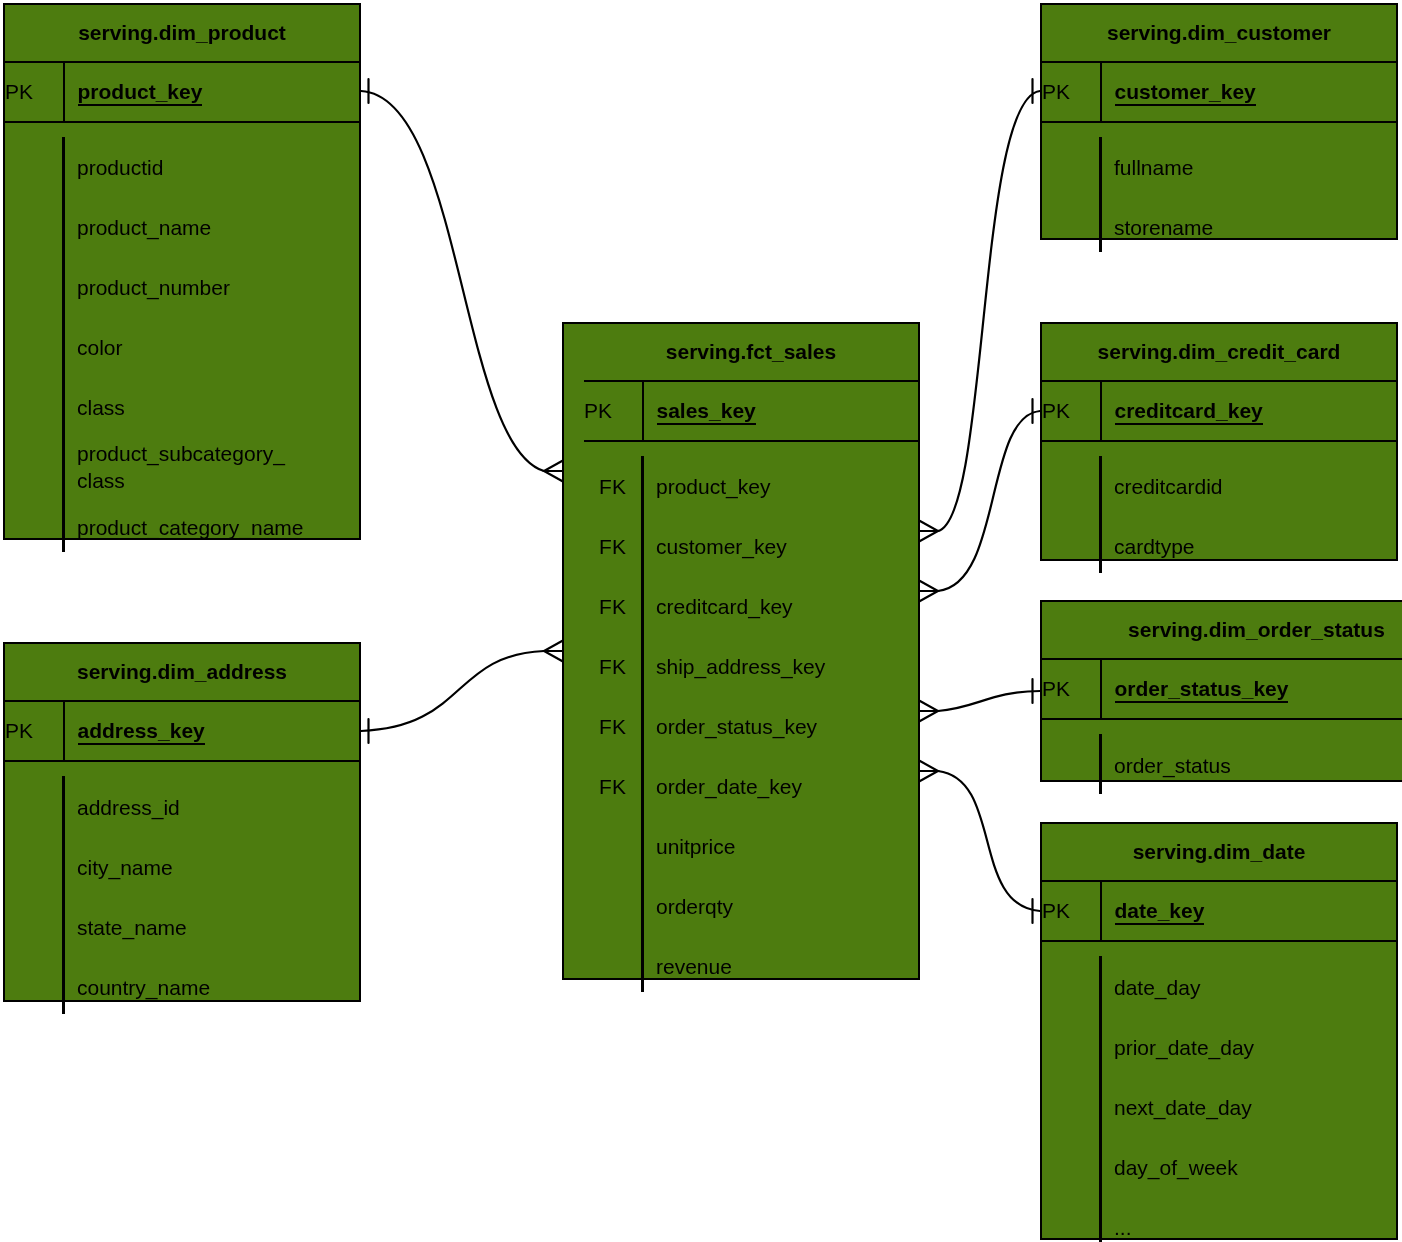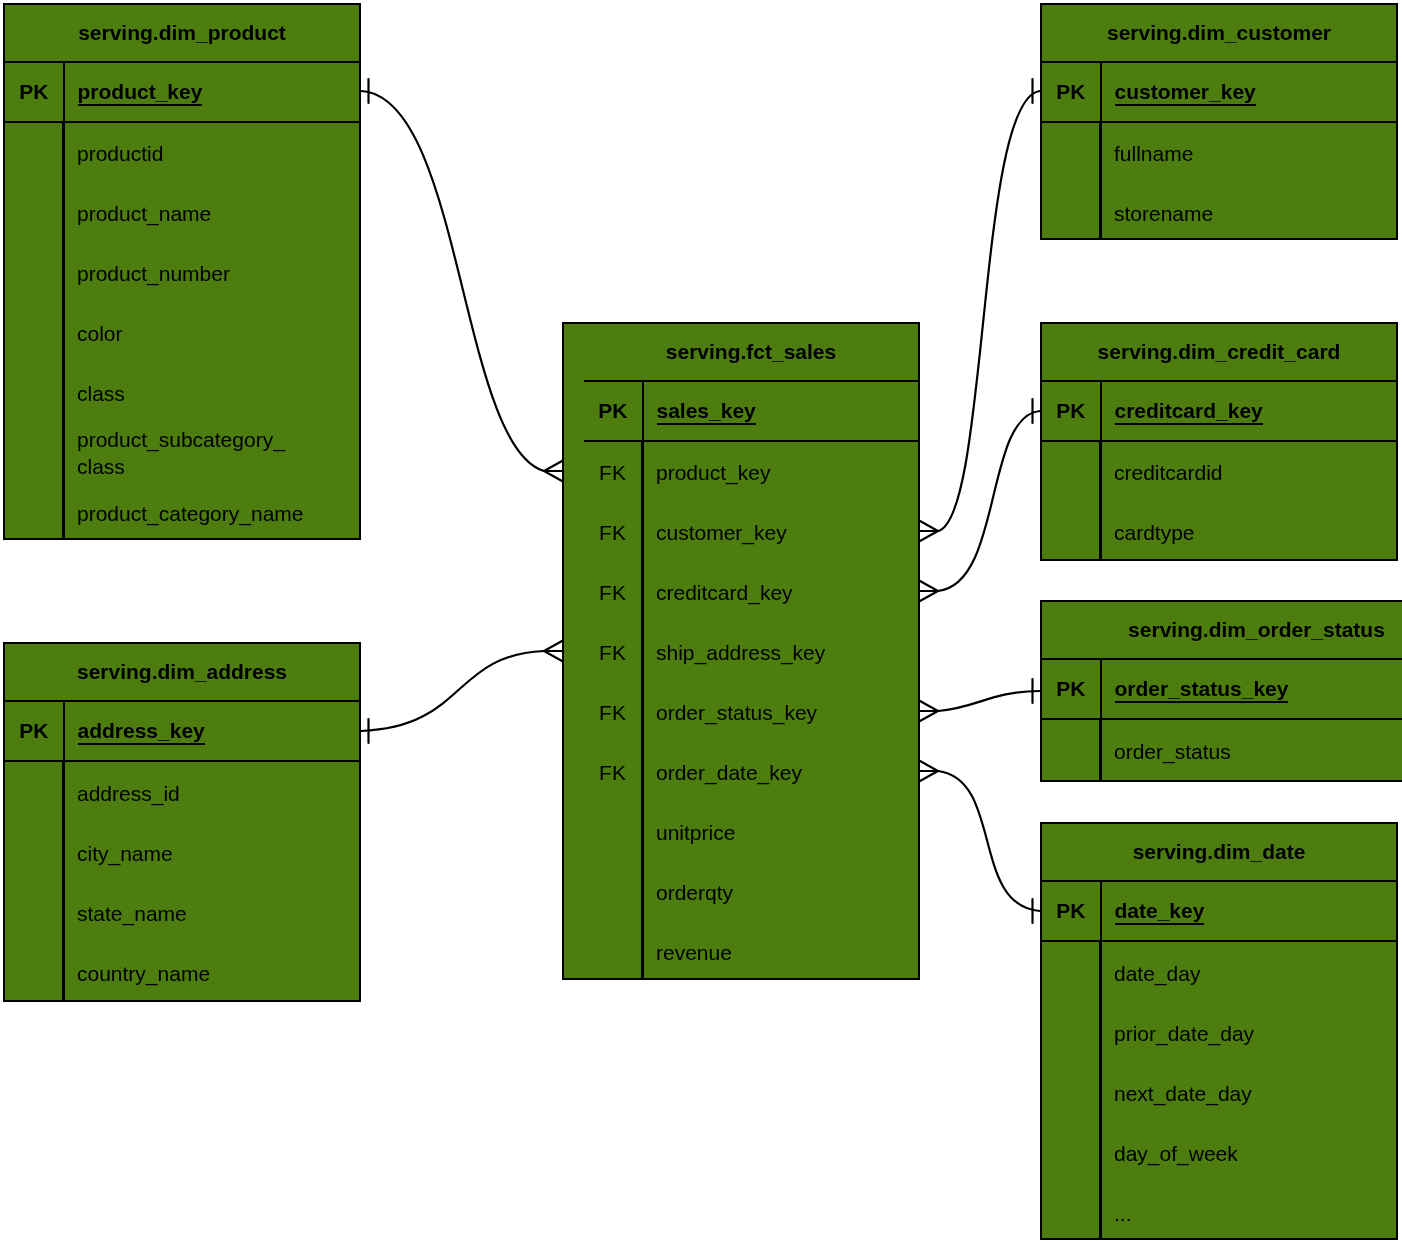--- a/index.html
+++ b/index.html
@@ -12,25 +12,25 @@
   }
   .entity { position: absolute; border: 2.5px solid #000; background: #4d7c0f; }
   .ehead {
     height: 58px; line-height: 55px; text-align: center;
     font-weight: bold; font-size: 21px;
     border-bottom: 2.5px solid #000;
   }
   .pkrow { height: 60px; border-bottom: 2.5px solid #000; display: flex; }
   .kcol {
     width: 59.5px; flex: none; border-right: 2.5px solid #000;
-    text-align: center; line-height: 57px; font-weight: bold; font-size: 21px;
+    line-height: 57px; font-weight: normal; font-size: 21px;
   }
   .kname { flex: 1; line-height: 57px; padding-left: 13px; font-weight: bold; font-size: 21px; }
   .u { border-bottom: 2.5px solid #000; padding-bottom: 1px; }
-  .ebody { position: relative; height: calc(100% - 118px); }
+  .ebody { position: relative; height: calc(100% - 118px); margin-top: 14px; }
   .kline { position: absolute; left: 57px; top: 0; bottom: 0; width: 2.5px; background: #000; }
   .field {
     position: absolute; left: 72px; right: 8px;
     font-size: 21px; line-height: 27px; white-space: pre-line;
   }
   .fklabel {
     position: absolute; left: 0; width: 57px; text-align: center;
     font-size: 21px; line-height: 27px;
   }
   svg.rel-layer { position: absolute; left: 0; top: 0; pointer-events: none; }

